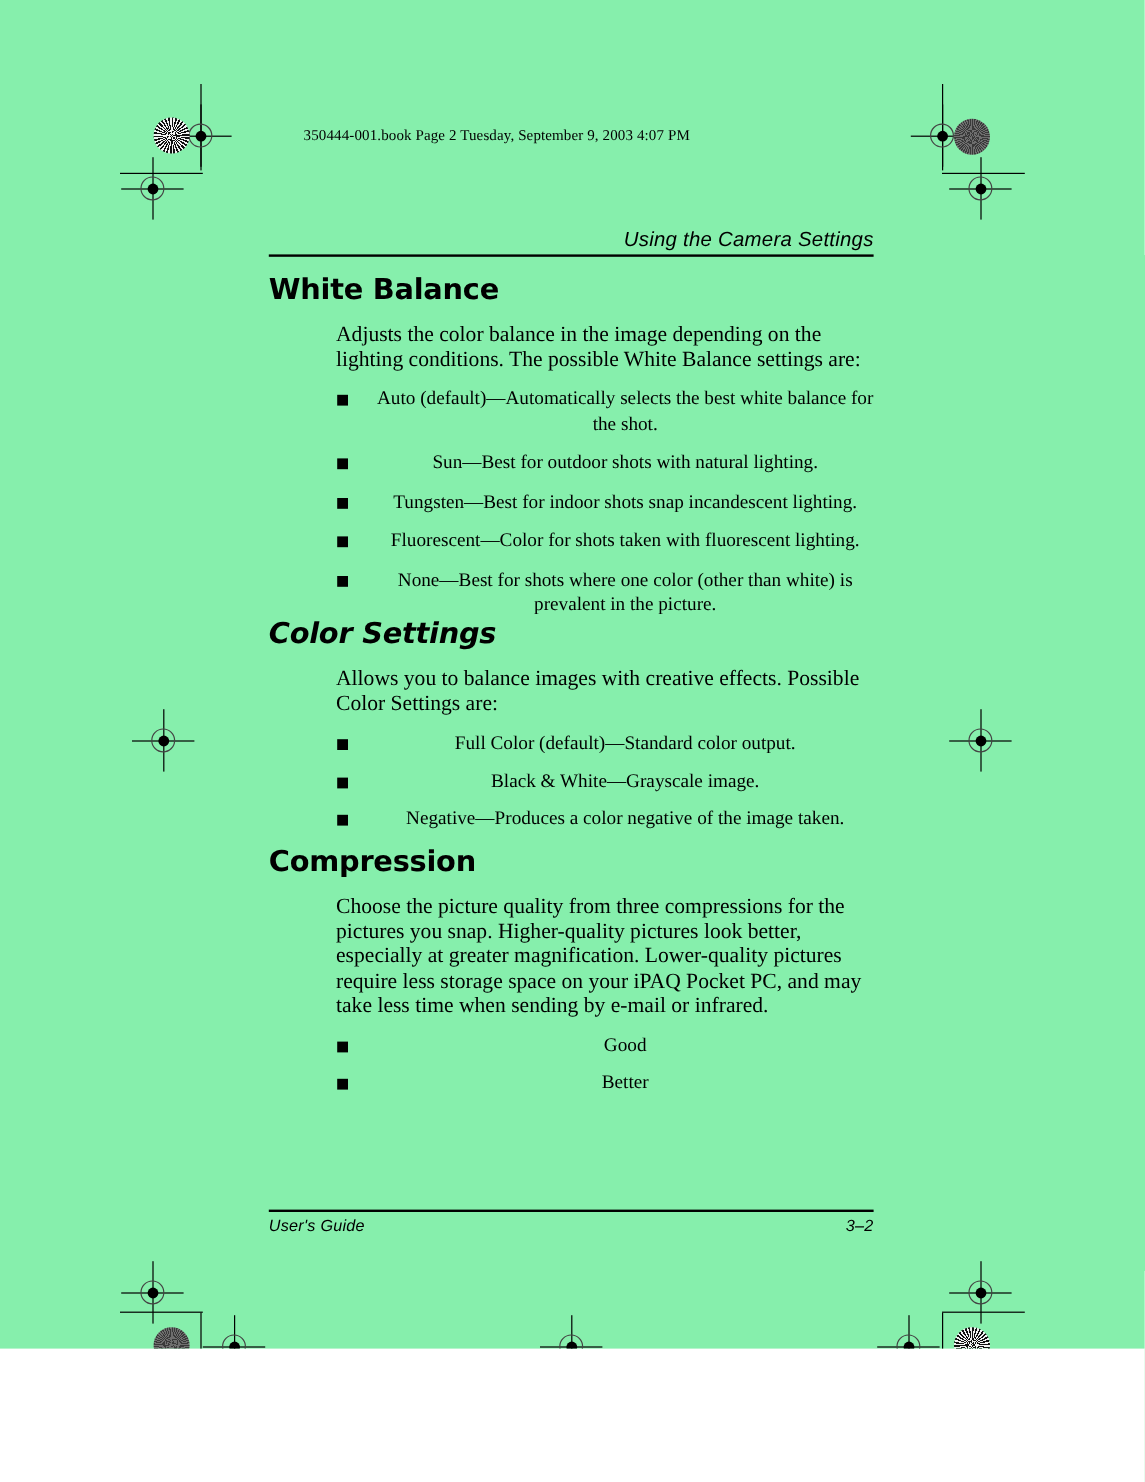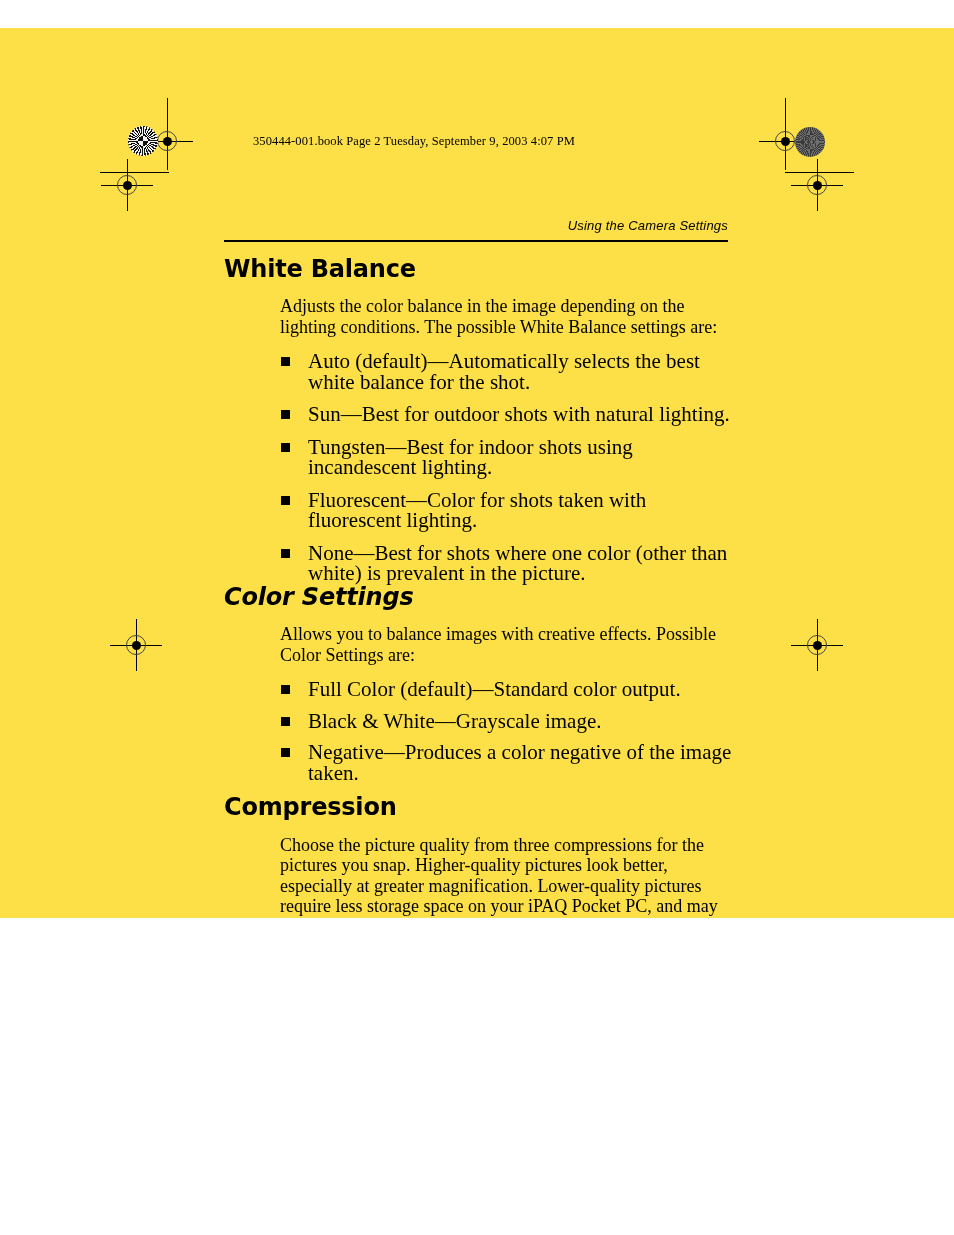--- a/index.html
+++ b/index.html
@@ -3,26 +3,25 @@
 <meta charset="utf-8">
 <style>
   html, body {
     margin: 0;
     padding: 0;
     background: #ffffff;
   }
   .page {
     position: relative;
     width: 954px;
-    height: 890px;
-    background: #fde047;
+    height: 1124px;
+    background: #86efac;
     overflow: hidden;
     font-family: "Liberation Serif", "DejaVu Serif", serif;
     color: #000000;
-    margin-top: 28px;
   }
 
   
   .crop-line {
     position: absolute;
     background: #000;
   }
   .crop-line.h { height: 1px; }
   .crop-line.v { width: 1px; }
 
@@ -95,21 +94,21 @@
   }
 
   .running-head {
     position: absolute;
     left: 224px;
     top: 190px;
     width: 504px;
     text-align: right;
     font-family: "Liberation Sans", "DejaVu Sans", sans-serif;
     font-style: italic;
-    font-size: 13px;
+    font-size: 17px;
     letter-spacing: 0.2px;
   }
   .head-rule {
     position: absolute;
     left: 224px;
     top: 212px;
     width: 504px;
     height: 1.6px;
     background: #000;
   }
@@ -172,22 +171,23 @@
     list-style: none;
     margin: 0;
     padding: 0;
     margin-left: 57px;
     margin-top: 14px;
   }
   ul.blist li {
     position: relative;
     padding-left: 27px;
     margin-bottom: 12px;
-    font-size: 21px;
+    font-size: 16px;
     line-height: 20.5px;
+    text-align: center;
   }
   ul.blist li:last-child { margin-bottom: 0; }
   ul.blist li .sq {
     position: absolute;
     left: 0;
     top: 6px;
     width: 9px;
     height: 9px;
     background: #000;
   }
@@ -289,21 +289,21 @@
   <div class="running-head">Using the Camera Settings</div>
   <div class="head-rule"></div>
 
   <div class="content">
 
     <h1 class="sec">White Balance</h1>
     <p class="body">Adjusts the color balance in the image depending on the lighting conditions. The possible White Balance settings are:</p>
     <ul class="blist">
       <li><span class="sq"></span><span>Auto (default)—Automatically selects the best white balance for the shot.</span></li>
       <li><span class="sq"></span><span>Sun—Best for outdoor shots with natural lighting.</span></li>
-      <li><span class="sq"></span><span>Tungsten—Best for indoor shots using incandescent lighting.</span></li>
+      <li><span class="sq"></span><span>Tungsten—Best for indoor shots snap incandescent lighting.</span></li>
       <li><span class="sq"></span><span>Fluorescent—Color for shots taken with fluorescent lighting.</span></li>
       <li><span class="sq"></span><span>None—Best for shots where one color (other than white) is prevalent in the picture.</span></li>
     </ul>
 
     <h1 class="sec sec-gap-cs">Color Settings</h1>
     <p class="body">Allows you to balance images with creative effects. Possible Color Settings are:</p>
     <ul class="blist tight">
       <li><span class="sq"></span><span>Full Color (default)—Standard color output.</span></li>
       <li><span class="sq"></span><span>Black &amp; White—Grayscale image.</span></li>
       <li><span class="sq"></span><span>Negative—Produces a color negative of the image taken.</span></li>

